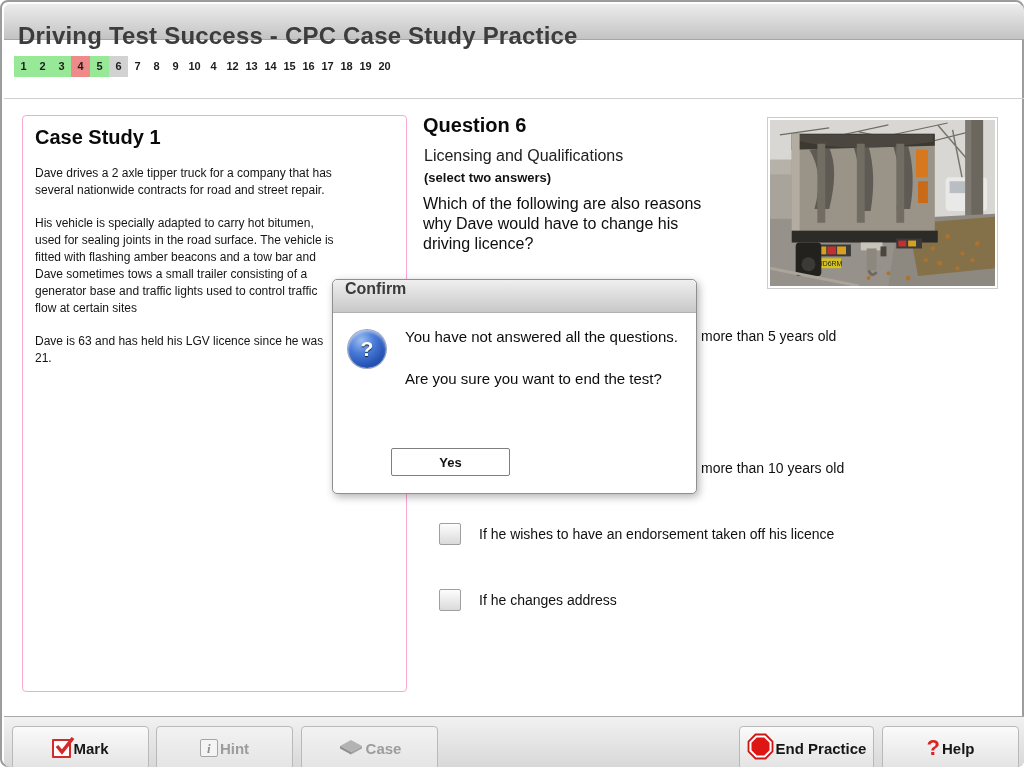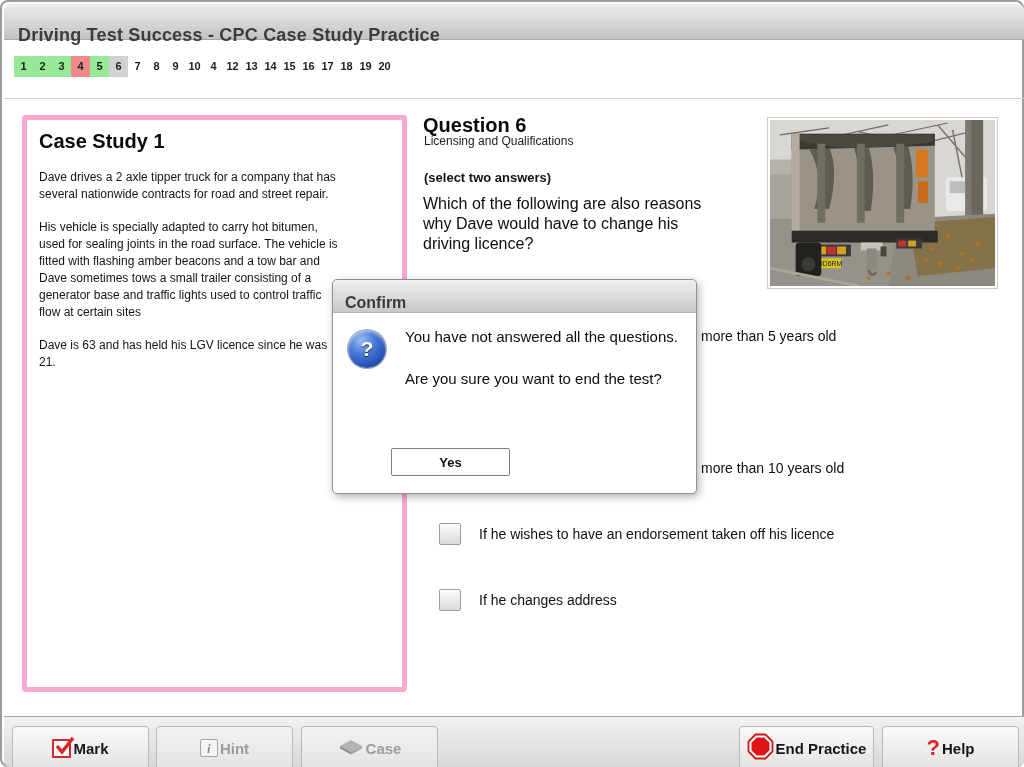--- a/index.html
+++ b/index.html
@@ -13,49 +13,49 @@
     position:absolute; left:0; top:0; width:1024px; height:767px;
     border:2px solid #9c9c9c; border-radius:8px; background:#fff;
   }
   
   .titlebar {
     position:absolute; left:2px; top:2px; width:1020px; height:36px;
     background:linear-gradient(#ececec, #dcdcdc 40%, #c3c3c3);
     border-bottom:1px solid #a6a6a6; border-radius:6px 6px 0 0;
     display:flex; align-items:center; padding-left:14px;
   }
-  .titlebar .title { font-size:18px; font-weight:bold; color:#3c3c3c; letter-spacing:0.2px;margin-top:28px; }
+  .titlebar .title { font-size:24px; font-weight:bold; color:#3c3c3c; letter-spacing:0.2px;margin-top:28px; }
   
   .nav-strip {
     position:absolute; left:12px; top:54px; height:21px; display:flex;
   }
   .nav-cell {
     width:19px; height:21px; line-height:21px; text-align:center;
     font-size:11px; font-weight:bold; color:#1d1d1d; cursor:default;
   }
   .nav-cell.green   { background:#97e897; }
   .nav-cell.red     { background:#ef8a8a; }
   .nav-cell.current { background:#d2d2d2; }
   .content-divider {
     position:absolute; left:2px; top:96px; width:1020px; height:0;
     border-top:1px solid #cfcfcf;
   }
   
   .case-panel {
     position:absolute; left:20px; top:113px; width:385px; height:577px;
-    border:5px solid #f9a8d4; border-radius:4px; background:#fff;
+    border:1px solid #f9a8d4; border-radius:4px; background:#fff;
     padding:10px 12px; overflow:hidden;
   }
   .case-title { font-size:20px; font-weight:bold; margin-bottom:16px; color:#0a0a0a; }
   .case-panel p {
     font-size:12px; line-height:17px; white-space:pre; margin-bottom:16px; color:#141414;
   }
   
   .q-title   { position:absolute; left:421px; top:112px; font-size:20px; font-weight:bold; color:#0a0a0a; }
-  .q-cat     { position:absolute; left:422px; top:132px; font-size:12px; color:#202020; }
+  .q-cat     { position:absolute; left:422px; top:145px; font-size:16px; color:#202020; }
   .q-instr   { position:absolute; left:422px; top:168px; font-size:13px; font-weight:bold; color:#111; }
   .q-text    { position:absolute; left:421px; top:192px; font-size:16px; line-height:20px; white-space:pre; color:#0d0d0d; }
   
   .photo-box {
     position:absolute; left:765px; top:115px; width:231px; height:172px;
     border:1px solid #cccccc; background:#fff; padding:2px;
   }
   .photo-box svg { display:block; width:100%; height:100%; }
   
   .opt-text { position:absolute; font-size:14px; color:#101010; }
@@ -72,21 +72,21 @@
   .cb-4 { left:437px; top:587px; }
   
   .dialog {
     position:absolute; left:330px; top:277px; width:365px; height:215px;
     background:#fff; border:1px solid #8f8f8f; border-radius:5px;
     box-shadow:2px 3px 8px rgba(0,0,0,0.3); z-index:50;
   }
   .dialog-titlebar {
     height:33px; background:linear-gradient(#efefef, #c8c8c8);
     border-bottom:1px solid #b2b2b2; border-radius:5px 5px 0 0;
-    display:flex; align-items:flex-end; padding-left:12px;
+    display:flex; align-items:flex-start; padding-left:12px;
   }
   .dialog-title { font-size:16px; font-weight:bold; color:#3a3a3a; }
   .dialog-qicon {
     position:absolute; left:15px; top:50px; width:38px; height:38px; border-radius:50%;
     background:radial-gradient(circle at 35% 28%, #9cbdf0 0%, #4a7cd8 35%, #2552b4 70%, #183c8e 100%);
     box-shadow:0 0 0 1px #9aa6b8, inset 0 2px 3px rgba(255,255,255,0.5);
     display:flex; align-items:center; justify-content:center;
   }
   .dialog-qicon span { color:#fff; font-size:21px; font-weight:bold; text-shadow:0 1px 1px #123; }
   .dialog-msg { position:absolute; left:72px; font-size:15px; color:#0c0c0c; }

